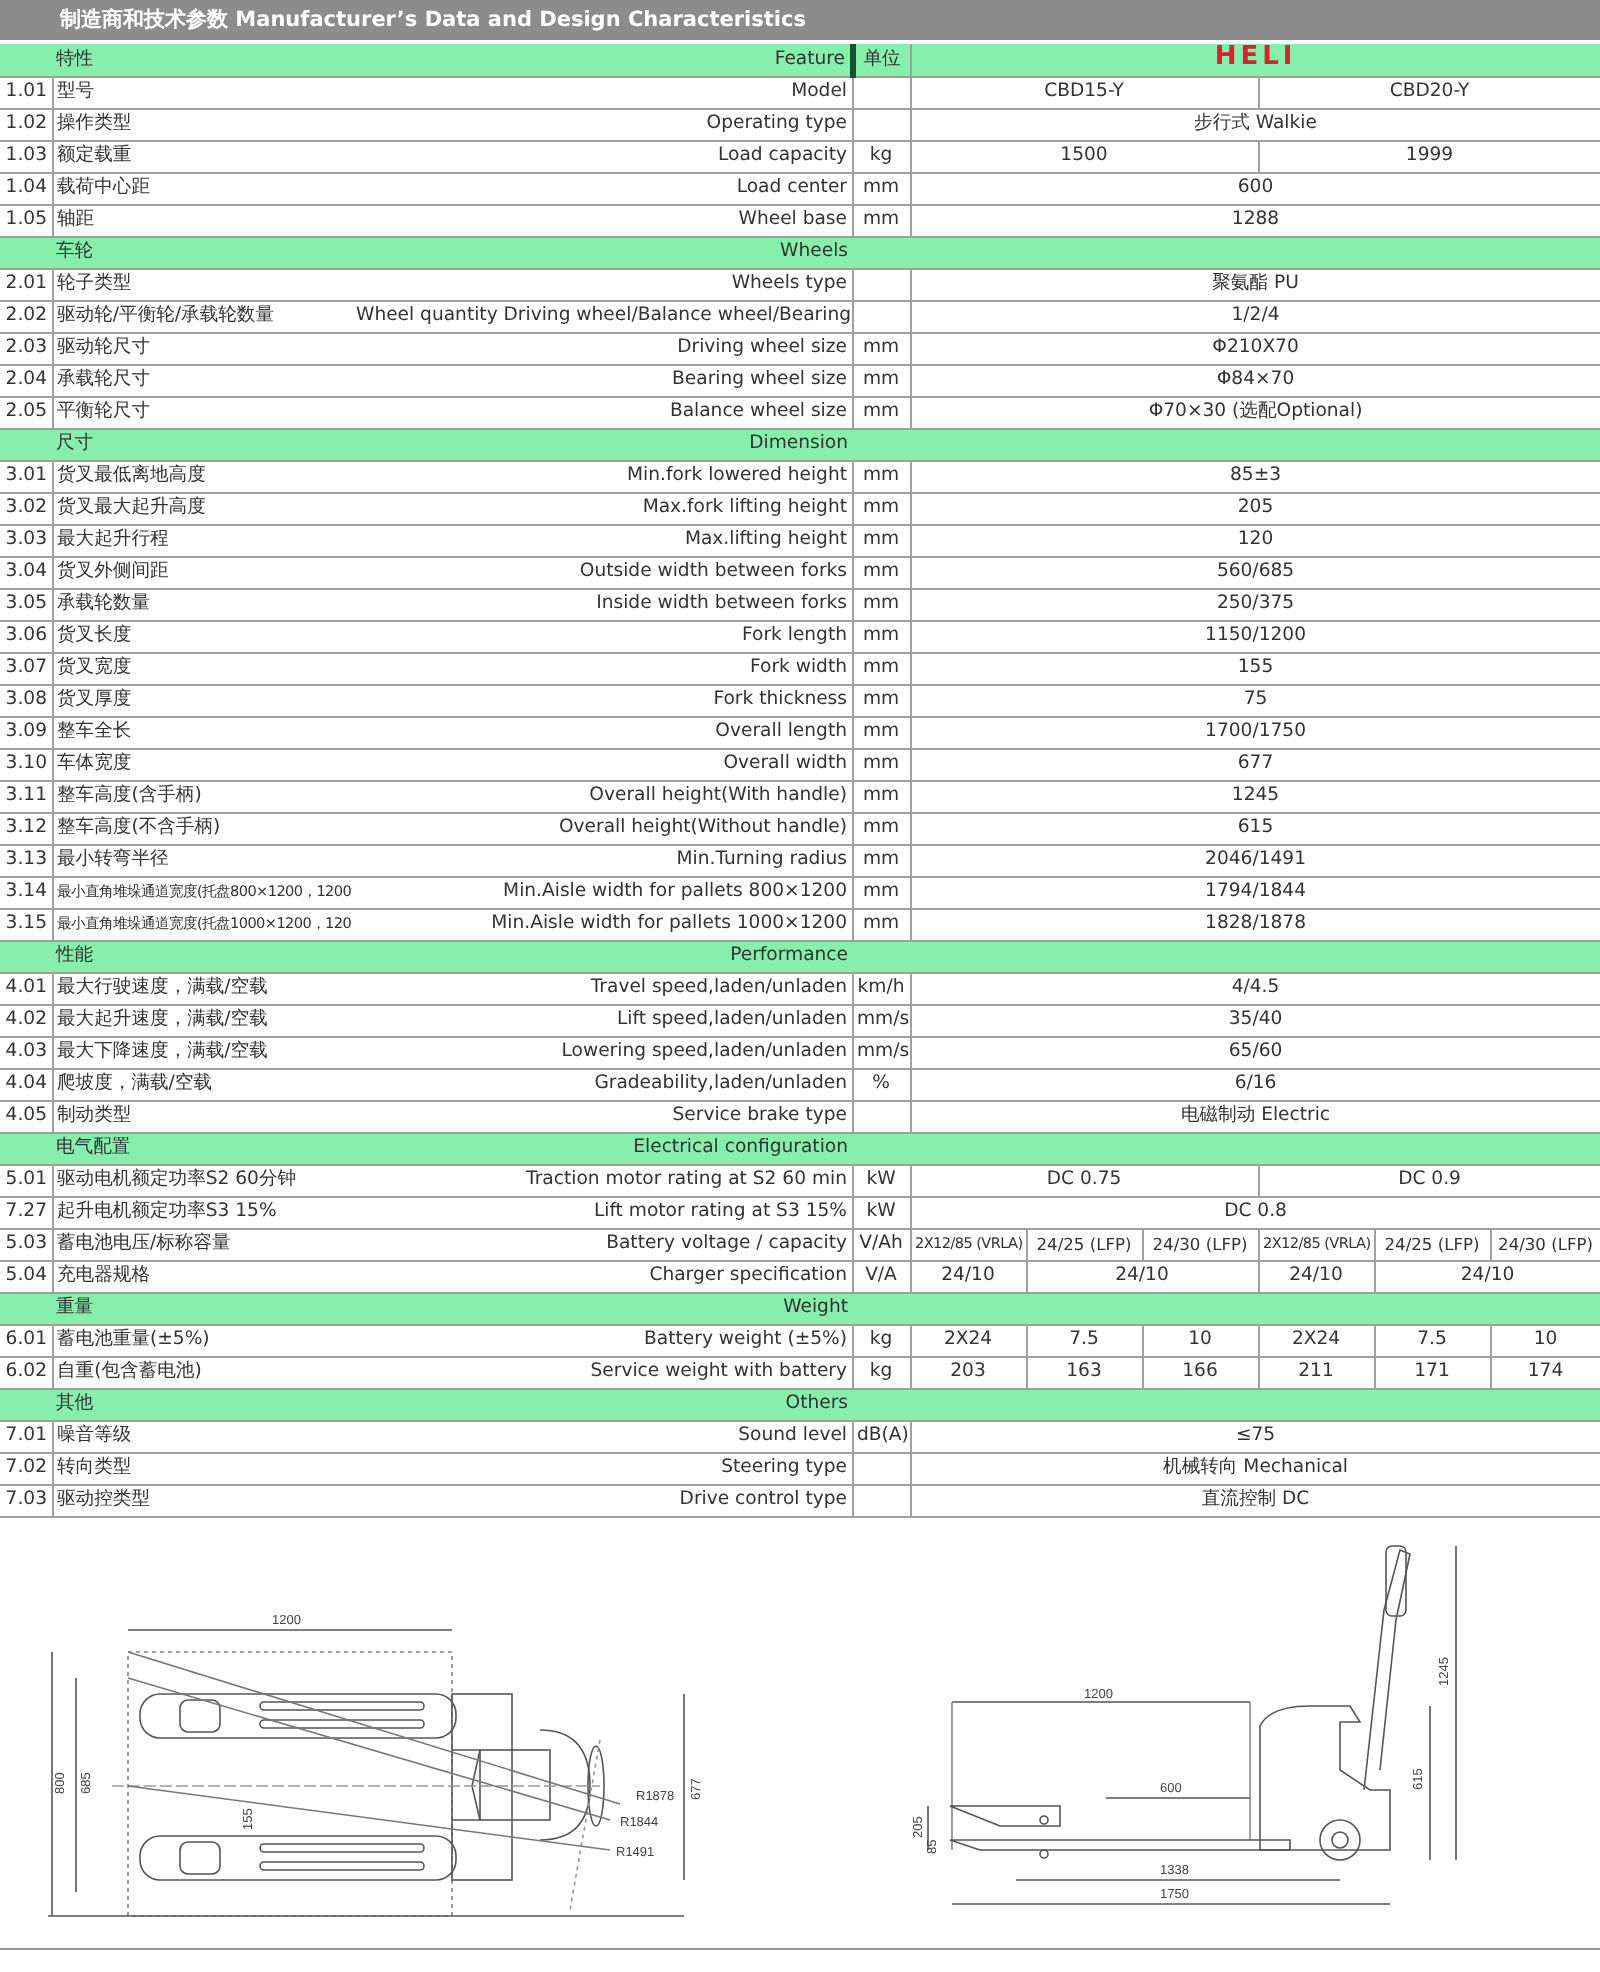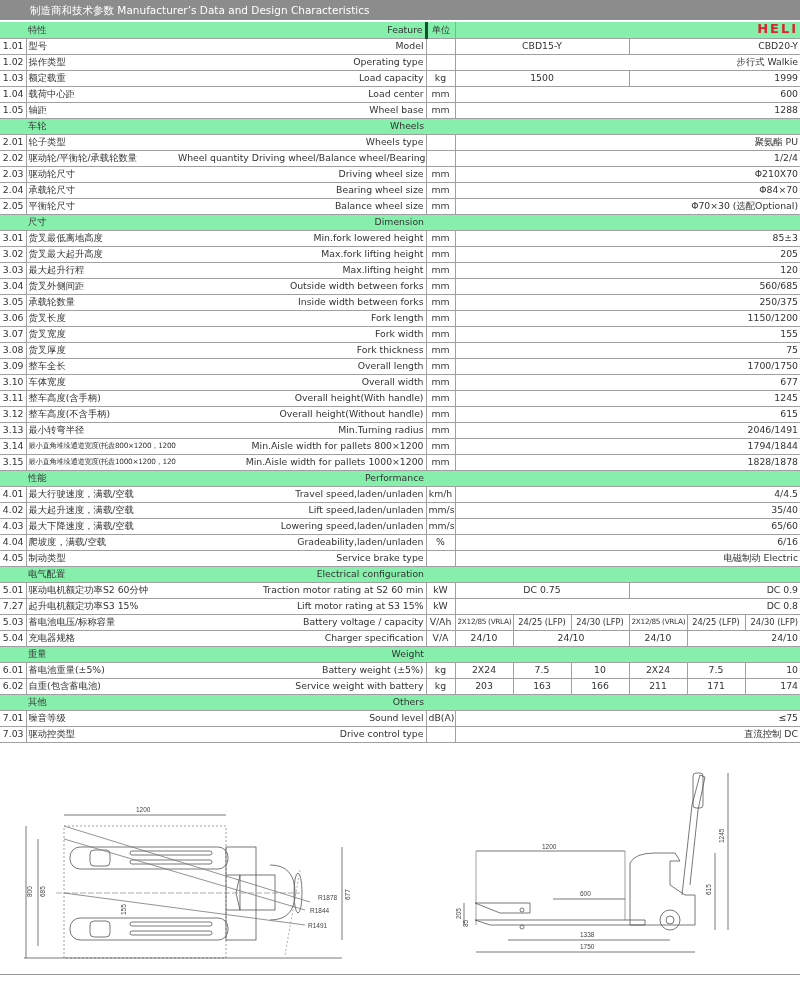--- a/index.html
+++ b/index.html
@@ -1,25 +1,25 @@
 <!DOCTYPE html>
 <html><head>
 <meta charset="utf-8">
 <style>
   * { box-sizing: border-box; margin: 0; padding: 0; }
   body { width: 800px; height: 986px; background: #fff; font-family: "DejaVu Sans", sans-serif; color: #333; overflow: hidden; position: relative; }
-  .title-bar { position: absolute; left: 0; top: 0; width: 800px; height: 20px; background: #8c8c8c; color: #fff; font-size: 10.5px; line-height: 20px; padding-left: 30px; font-weight: normal; }
+  .title-bar { position: absolute; left: 0; top: 0; width: 800px; height: 20px; background: #8c8c8c; color: #fff; font-size: 10.5px; line-height: 20px; padding-left: 30px; font-weight: bold; }
   table.spec { position: absolute; left: 0; top: 22px; width: 800px; border-collapse: collapse; table-layout: fixed; font-size: 9.3px; }
   table.spec td { height: 16px; border-bottom: 1.5px solid #a0a0a0; padding: 0 2px; white-space: nowrap; overflow: hidden; line-height: 14px; }
   td.no { width: 26px; text-align: right; border-right: 1px solid #a0a0a0; padding-right: 2px; }
   td.cn { text-align: left; padding-left: 3px; }
   td.en { text-align: right; border-right: 1px solid #a0a0a0; padding-right: 2px; }
   td.unit { width: 29px; text-align: center; border-right: 1px solid #a0a0a0; }
   td.val { text-align: center; border-right: 1px solid #a0a0a0; }
-  td.val:last-child { border-right: none; text-align: right; }
+  td.val:last-child { border-right: none; }
   tr.section td { background: #86efac; }
   tr.section td.no, tr.section td.en { border-right: none; }
   .heli { color: #d9232d; font-weight: bold; font-size: 13px; letter-spacing: 2px; font-family: "DejaVu Sans", sans-serif; }
   .small { font-size: 7.3px; letter-spacing: -0.3px; }
   .drawings { position: absolute; left: 0; top: 765px; width: 800px; height: 221px; }
   .draw-label { font-family: "Liberation Sans", sans-serif; font-size: 6.5px; fill: #444; }
   .bottom-rule { position: absolute; left: 0; top: 974px; width: 800px; height: 1px; background: #999; }
 </style>
 </head>
 <body>
@@ -362,20 +362,27 @@
         <td class="cn">其他</td>
         <td class="en">Others</td>
         <td colspan="7"></td>
       </tr>
   <tr>
         <td class="no">7.01</td>
         <td class="cn">噪音等级</td>
         <td class="en">Sound level</td>
         <td class="unit">dB(A)</td>
         <td class="val" colspan="6">≤75</td>
+      </tr>
+  <tr>
+        <td class="no">7.02</td>
+        <td class="cn">转向类型</td>
+        <td class="en">Steering type</td>
+        <td class="unit"></td>
+        <td class="val" colspan="6">机械转向 Mechanical</td>
       </tr>
   <tr>
         <td class="no">7.03</td>
         <td class="cn">驱动控类型</td>
         <td class="en">Drive control type</td>
         <td class="unit"></td>
         <td class="val" colspan="6">直流控制 DC</td>
       </tr>
 </tbody>
   </table>

